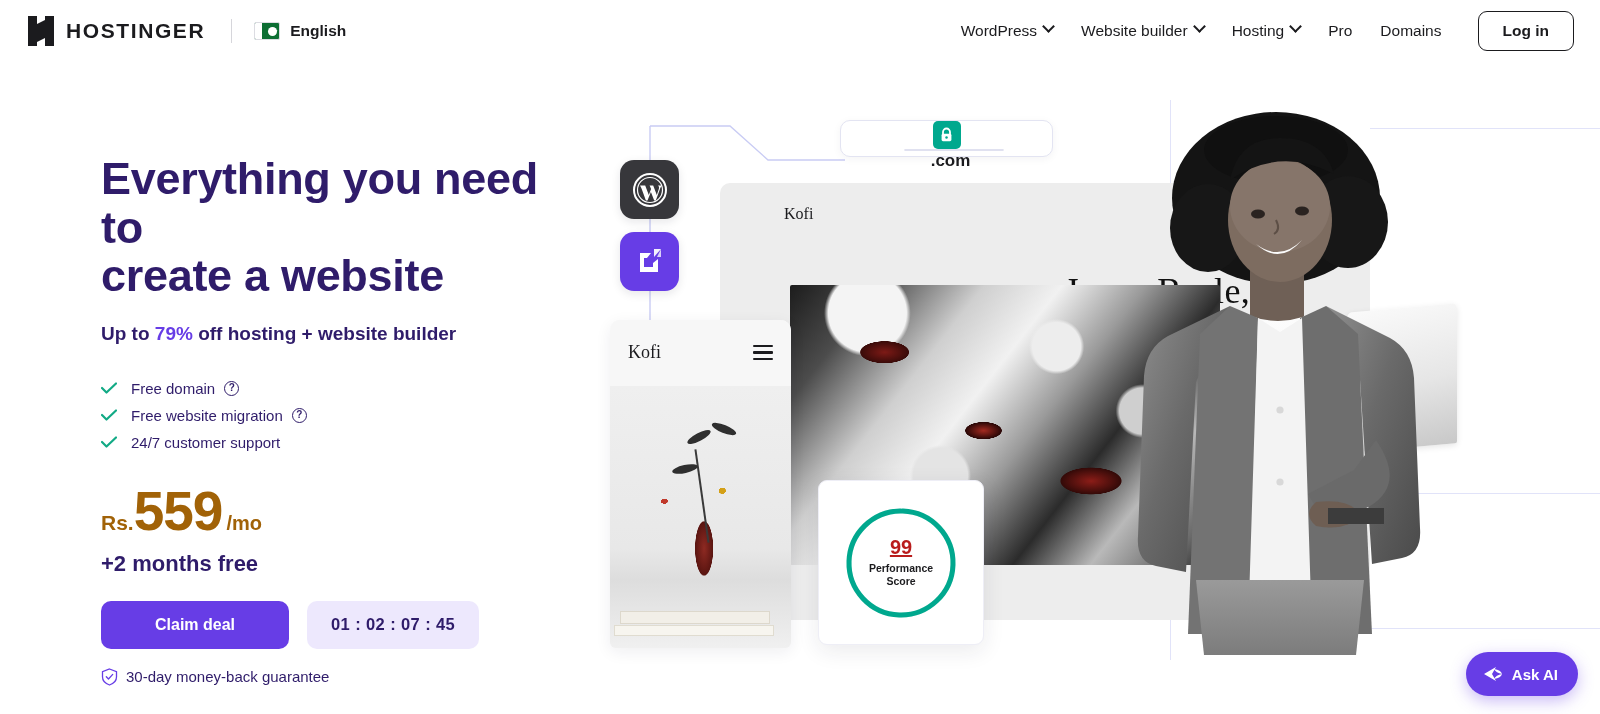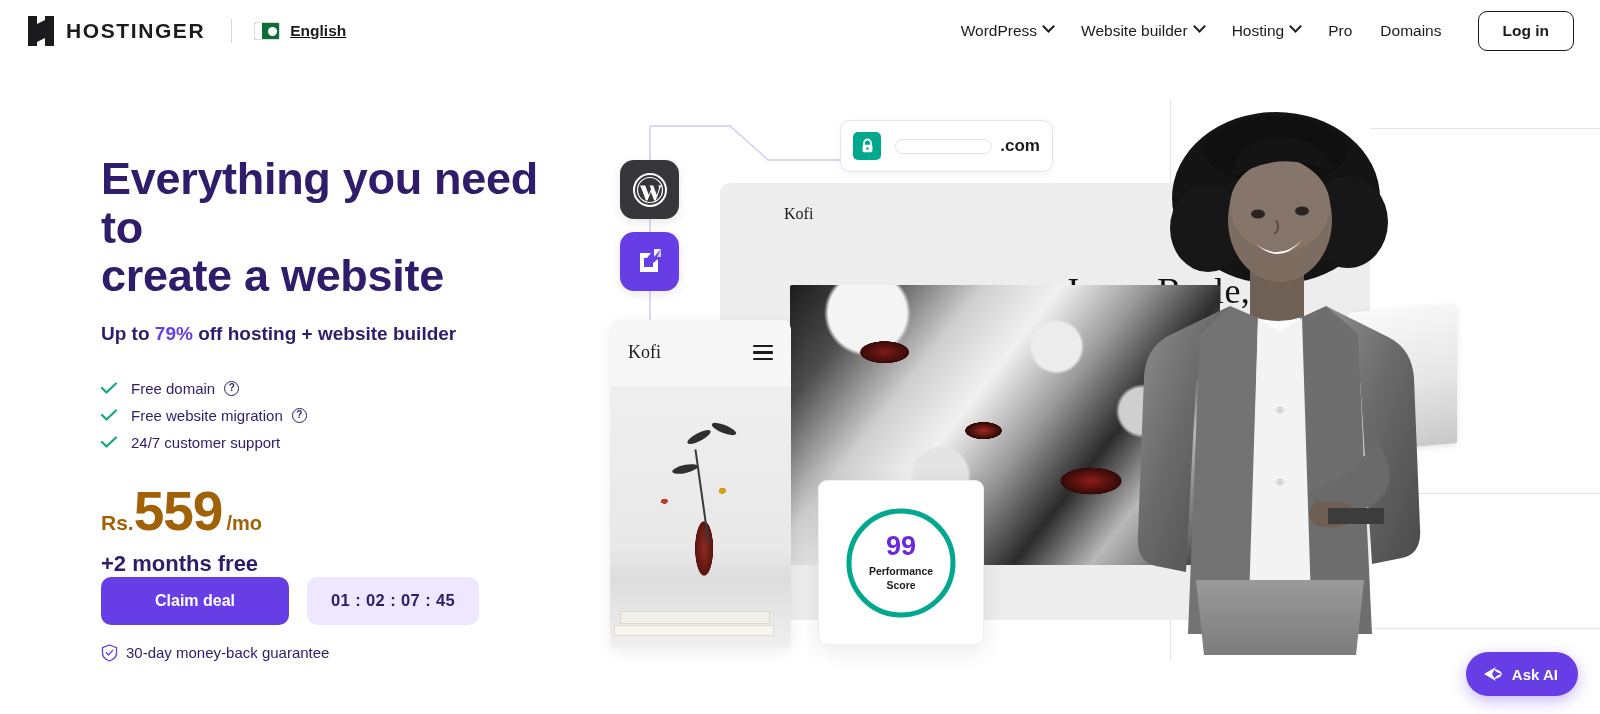--- a/index.html
+++ b/index.html
@@ -16,21 +16,21 @@
     position: absolute; top: 0; left: 0; width: 1600px; height: 62px;
     display: flex; align-items: center; background: #fff; z-index: 40;
   }
   .brand { display: flex; align-items: center; margin-left: 28px; }
   .logo-mark { width: 26px; height: 30px; position: relative; margin-right: 12px; }
   .logo-mark svg { display:block; }
   .logo-word {
     font-size: 21px; font-weight: bold; letter-spacing: 1.6px; color: #1B1B1E;
   }
   .lang-divider { width: 1px; height: 24px; background: #D6D6DB; margin: 0 22px 0 26px; }
-  .lang { display: flex; align-items: center; cursor: pointer; text-decoration: underline; }
+  .lang { display: flex; align-items: center; cursor: pointer; }
   .flag {
     width: 26px; height: 18px; border-radius: 2px; position: relative; overflow: hidden;
     background: #0C6E33; border: 1px solid #dcdce2; flex: none;
   }
   .flag .white-band { position:absolute; left:0; top:0; width:7px; height:100%; background:#fff; }
   .flag .moon { position:absolute; left:13px; top:4px; width:9px; height:9px; border-radius:50%;
                 box-shadow: 2.5px 0 0 0 #0C6E33; background:#fff; }
   .flag .star { position:absolute; left:17px; top:4px; color:#fff; font-size:7px; line-height:7px;}
   .lang-label { font-size: 15.5px; font-weight: bold; color: #1B1B1E; margin-left: 10px; }
 
@@ -72,21 +72,21 @@
     color: #2F1C6A; font-size: 10px; font-weight: bold; line-height: 12px;
     text-align: center; margin-left: 9px; cursor: pointer; flex: none;
   }
 
   .price-row { margin-top: 28px; display: flex; align-items: baseline; color: #a16207; }
   .price-cur { font-size: 21px; font-weight: bold; }
   .price-val { font-size: 55px; font-weight: bold; letter-spacing: -1px; line-height: 1; }
   .price-per { font-size: 20px; font-weight: bold; margin-left: 4px; }
   .price-note { margin-top: 12px; font-size: 22px; font-weight: bold; color: #2F1C6A; }
 
-  .cta-row { display: flex; align-items: center; gap: 18px; }
+  .cta-row { margin-top: 24px; display: flex; align-items: center; gap: 18px; }
   .claim-btn {
     background: #673DE6; color: #fff; font-size: 16px; font-weight: bold;
     border: none; border-radius: 10px; width: 188px; height: 48px; cursor: pointer;
   }
   .timer {
     background: #EDE8FD; color: #2F1C6A; font-size: 16.5px; font-weight: bold;
     border-radius: 10px; height: 48px; padding: 0 24px;
     display: flex; align-items: center; letter-spacing: 0.4px;
   }
   .guarantee { margin-top: 19px; display: flex; align-items: center; }
@@ -104,24 +104,25 @@
 
   .icon-tile {
     position: absolute; width: 59px; height: 59px; border-radius: 14px;
     display: flex; align-items: center; justify-content: center; z-index: 6;
     box-shadow: 0 3px 10px rgba(20,20,40,.10);
   }
   .tile-wp { background: #37373B; left: 30px; top: 160px; }
   .tile-builder { background: #673DE6; left: 30px; top: 232px; }
 
   .domain-bar {
-    position: absolute; left: 250px; top: 120px; width: 213px; height: 52px;
+    position: absolute; left: 250px; top: 120px; width: 213px; height: 37px;
     background: #fff; border: 1px solid #E3E4F2; border-radius: 10px;
     display: flex; align-items: center; padding: 0 12px; z-index: 7;
     box-shadow: 0 2px 8px rgba(30,30,60,.05);
+    flex-direction: column;
   }
   .lock-tile {
     width: 28px; height: 28px; background: #00A88E; border-radius: 5px;
     display: flex; align-items: center; justify-content: center; flex: none;
   }
   .domain-input {
     width: 100px; height: 15px; border: 1.5px solid #E0E1F0; border-radius: 9px;
     margin-left: 14px; background: #fff;
   }
   .domain-tld { font-size: 17px; font-weight: bold; color: #1B1B1E; margin-left: 8px; }
@@ -193,21 +194,21 @@
     background: #fff; border: 1px solid #EEEEF6; border-radius: 9px; z-index: 8;
     box-shadow: 0 6px 22px rgba(30,30,60,.09);
     display: flex; align-items: center; justify-content: center;
   }
   .ring-wrap { position: relative; width: 120px; height: 120px; }
   .ring-wrap svg { position: absolute; left:0; top:0; }
   .ring-center {
     position: absolute; left: 0; top: 0; width: 120px; height: 120px;
     display: flex; flex-direction: column; align-items: center; justify-content: center;
   }
-  .ring-score { font-size: 27px; font-weight: bold; color: #6d28d9; line-height: 1; }
+  .ring-score { font-size: 20px; font-weight: bold; color: #b91c1c; line-height: 1; text-decoration: underline; }
   .ring-label {
     font-size: 10.5px; font-weight: bold; color: #1B1B1E; text-align: center;
     line-height: 1.28; margin-top: 5px;
   }
 
   .woman { position: absolute; left: 490px; top: 110px; width: 380px; height: 545px; z-index: 9; }
 
   .laptop {
     position: absolute; left: 757px; top: 308px; width: 110px; height: 140px; z-index: 8;
     background: linear-gradient(170deg, #FAFAFA 0%, #E6E6E6 55%, #C8C8C8 100%);

